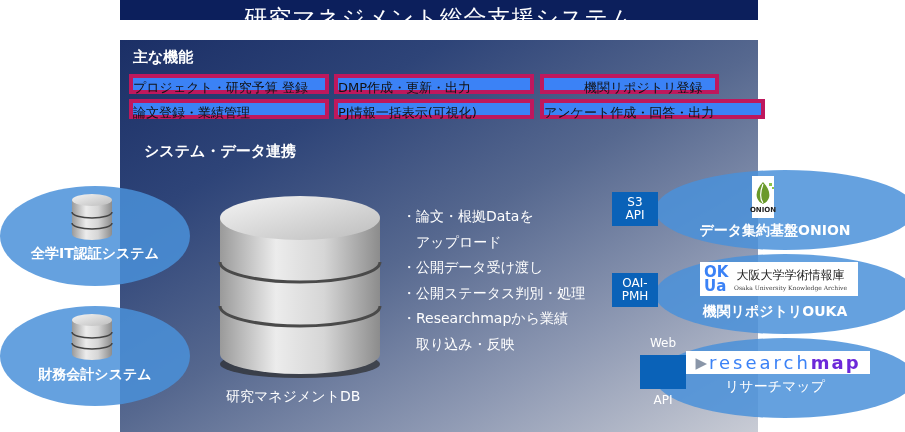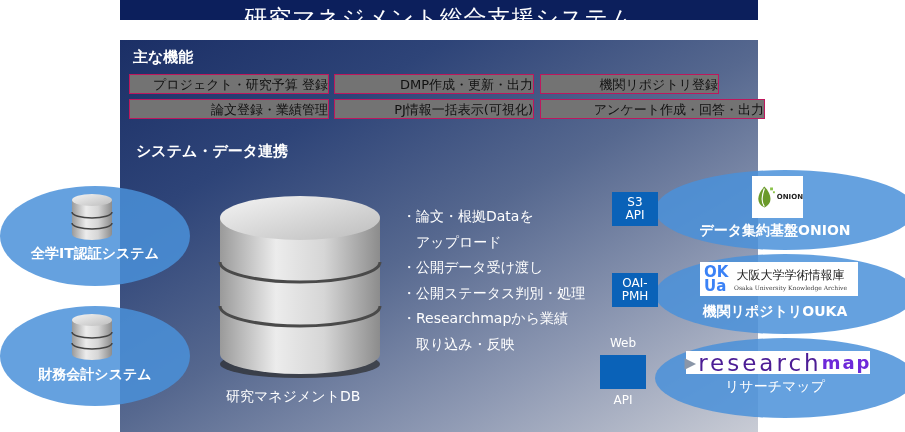--- a/index.html
+++ b/index.html
@@ -4,22 +4,22 @@
 <style>
   html,body{margin:0;padding:0;}
   body{width:905px;height:432px;position:relative;overflow:hidden;background:#ffffff;
        font-family:"DejaVu Sans","Liberation Sans",sans-serif;}
   .abs{position:absolute;}
   .title-bar{left:120px;top:0;width:638px;height:20px;background:#0c1f5c;color:#fff;
        font-size:23px;text-align:center;line-height:36px;letter-spacing:1px;}
   .panel{left:120px;top:40px;width:638px;height:392px;
        background:linear-gradient(150deg,#1b2f66 0%,#2e4478 25%,#56688f 50%,#8e99b3 75%,#c9ccd5 100%);}
   .section-label{color:#fff;font-size:15px;font-weight:bold;}
-  .feature-box{background:#737373;border:1px solid #be185d;color:#111;font-size:13px;
-       text-align:right;height:20px;line-height:20px;box-sizing:border-box;white-space:nowrap;}
+  .feature-box{background:#3b82f6;border:4px solid #be185d;color:#111;font-size:13px;
+       text-align:left;height:20px;line-height:20px;box-sizing:border-box;white-space:nowrap;}
   .bullet{color:#fff;font-size:14px;line-height:25.5px;white-space:nowrap;}
   .ellipse{border-radius:50%;background:rgba(74,144,217,0.85);}
   .ell-label{color:#fff;font-size:14px;font-weight:bold;text-align:center;white-space:nowrap;}
   .api-tag{background:#0a62b8;color:#fff;font-size:12px;text-align:center;line-height:13px;
        width:46px;height:34px;display:flex;align-items:center;justify-content:center;flex-direction:column;}
   .logo-box{background:#fff;display:flex;align-items:center;justify-content:center;}
   .db-label{color:#fff;font-size:14px;white-space:nowrap;}
 </style>
 </head>
 <body>
@@ -30,21 +30,21 @@
 
 <div class="abs section-label" style="left:133px;top:48px;">主な機能</div>
 
 <div class="abs feature-box" style="left:129px;top:74px;width:200px;">プロジェクト・研究予算 登録</div>
 <div class="abs feature-box" style="left:334px;top:74px;width:200px;">DMP作成・更新・出力</div>
 <div class="abs feature-box" style="left:540px;top:74px;width:179px;padding-left:40px;">機関リポジトリ登録</div>
 <div class="abs feature-box" style="left:129px;top:99px;width:200px;">論文登録・業績管理</div>
 <div class="abs feature-box" style="left:334px;top:99px;width:200px;">PJ情報一括表示(可視化)</div>
 <div class="abs feature-box" style="left:540px;top:99px;width:225px;">アンケート作成・回答・出力</div>
 
-<div class="abs section-label" style="left:136px;top:142px;">システム・データ連携</div>
+<div class="abs section-label" style="left:144px;top:142px;">システム・データ連携</div>
 
 <svg class="abs" style="left:216px;top:192px;" width="168" height="188" viewBox="0 0 168 188">
   <defs>
     <linearGradient id="cyl" x1="0" x2="1" y1="0" y2="0">
       <stop offset="0" stop-color="#9a9a9a"></stop>
         <stop offset="0.35" stop-color="#ececec"></stop>
       <stop offset="0.65" stop-color="#d6d6d6"></stop>
         <stop offset="1" stop-color="#8c8c8c"></stop>
     </linearGradient>
     <linearGradient id="top" x1="0" x2="1" y1="0" y2="1">
@@ -92,26 +92,26 @@
 <div class="abs ellipse" style="left:655px;top:338px;width:260px;height:80px;"></div>
 
 <div class="abs api-tag" style="left:612px;top:192px;">
   <span>S3</span>
   <span>API</span>
 </div>
 <div class="abs api-tag" style="left:612px;top:273px;">
   <span>OAI-</span>
   <span>PMH</span>
 </div>
-<div class="abs api-tag" style="left:600px;top:355px;gap:44px;">
+<div class="abs api-tag" style="left:640px;top:355px;gap:44px;">
   <span>Web</span>
   <span>API</span>
 </div>
 
-<div class="abs logo-box" style="left:752px;top:176px;width:51px;height:42px;flex-direction:row;">
+<div class="abs logo-box" style="left:752px;top:176px;width:22px;height:42px;flex-direction:column;">
   <svg width="26" height="26" viewBox="0 0 26 26">
     <path d="M13 2 C5 10 4 20 13 24 C22 20 21 10 13 2 Z" fill="#6a9a2a"></path>
     <path d="M13 4 C10 12 10 19 13 23" stroke="#fff" stroke-width="1.2" fill="none"></path>
     <rect x="19" y="3" width="3" height="3" fill="#8bc34a"></rect>
       <rect x="22" y="7" width="2" height="2" fill="#8bc34a"></rect>
   </svg>
   <span style="font-size:7px;font-weight:bold;color:#222;">ONION</span>
 </div>
 <div class="abs ell-label" style="left:690px;top:222px;width:170px;text-align:center;">データ集約基盤ONION</div>
 
@@ -119,16 +119,16 @@
   <span style="font-size:15px;font-weight:bold;color:#3b82f6;line-height:14px;width:24px;">OK Ua</span>
   <div style="margin-left:6px;">
     <div style="font-size:12px;color:#222;text-align:center;">大阪大学学術情報庫</div>
     <div style="font-size:6px;color:#444;font-family:'DejaVu Serif',serif;">Osaka University Knowledge Archive</div>
   </div>
 </div>
 <div class="abs ell-label" style="left:690px;top:303px;width:170px;">機関リポジトリOUKA</div>
 
 <div class="abs logo-box" style="left:686px;top:351px;width:184px;height:23px;">
   <span style="color:#8a96a8;font-size:15px;margin-right:2px;">▶</span>
-  <span style="color:#4c1d95;font-size:23px;letter-spacing:3px;">research</span>
+  <span style="color:#3b82f6;font-size:18px;letter-spacing:3px;">research</span>
   <span style="color:#6d28d9;font-size:18px;font-weight:bold;letter-spacing:2px;">map</span>
 </div>
 <div class="abs ell-label" style="left:690px;top:378px;width:170px;font-weight:normal;">リサーチマップ</div>
 
 </body></html>

